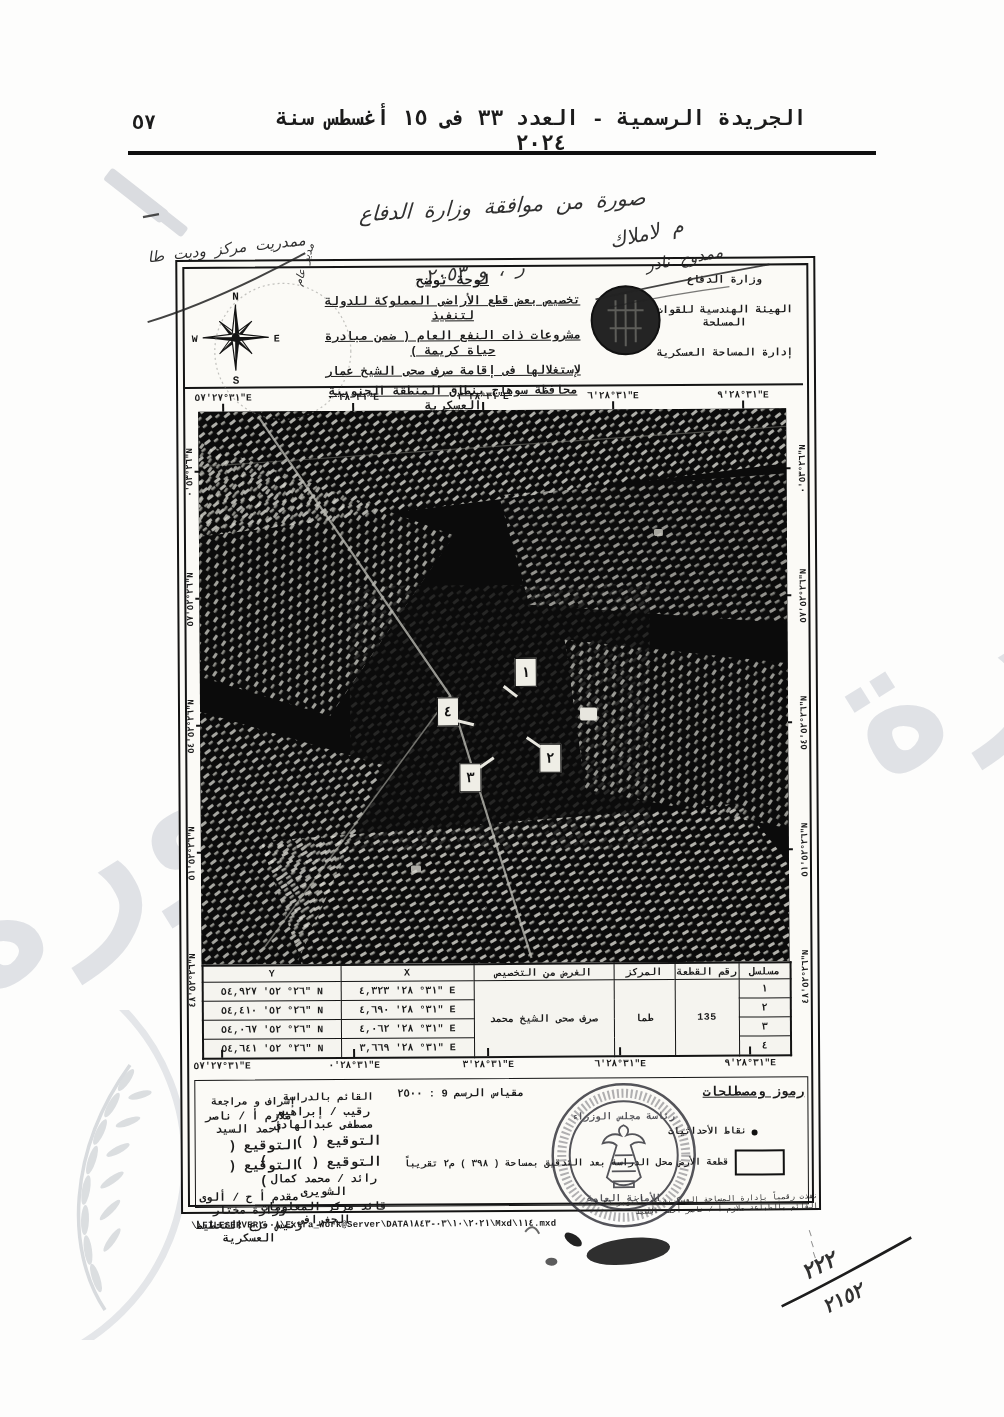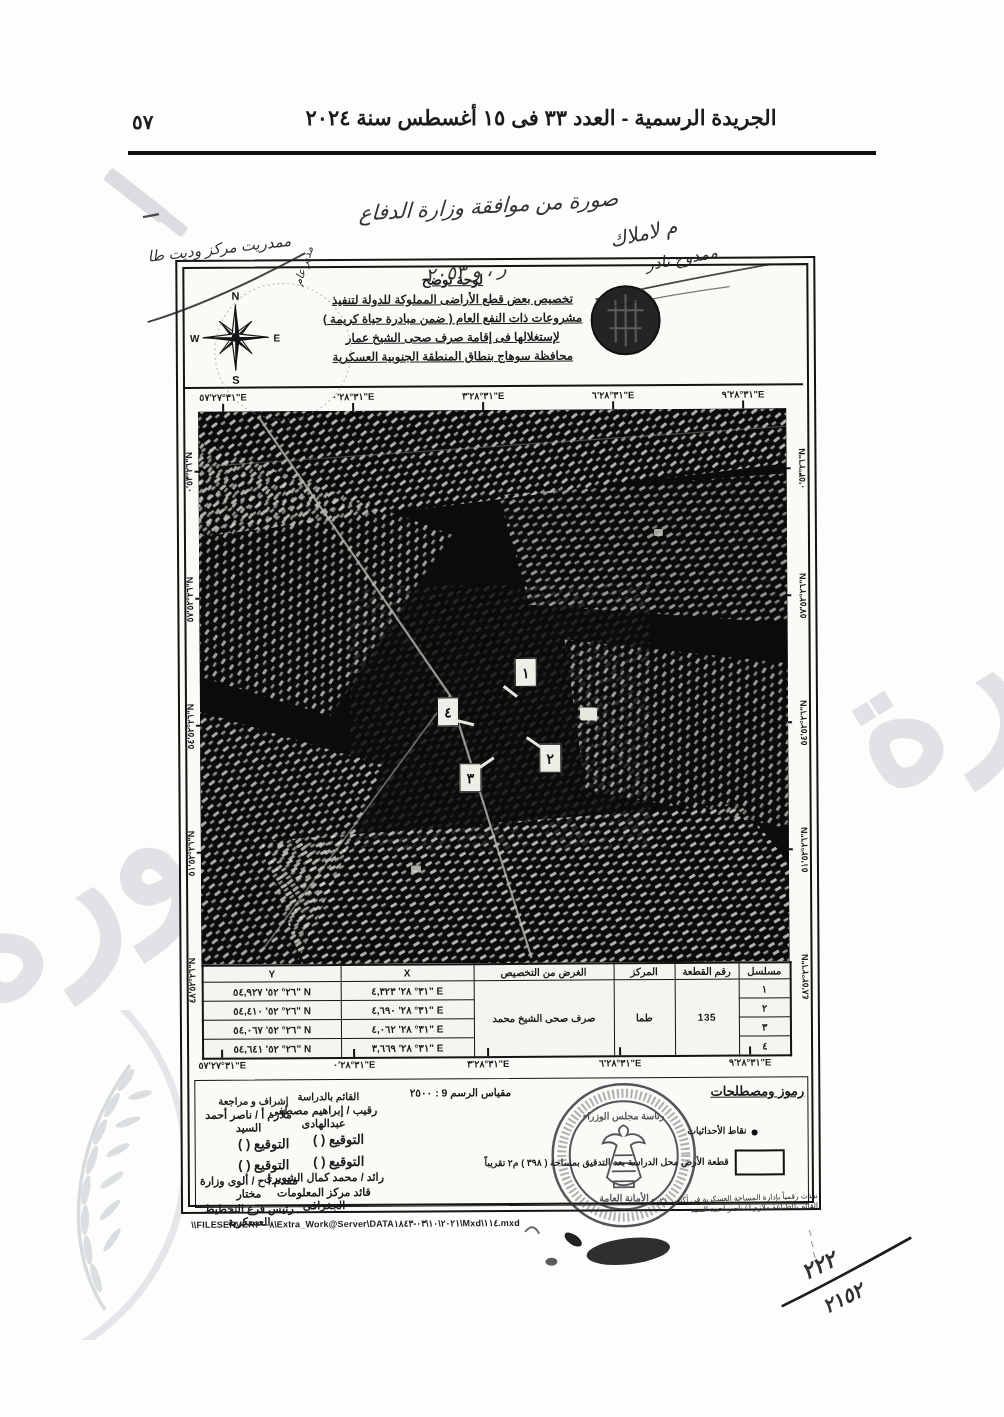--- a/index.html
+++ b/index.html
@@ -1,17 +1,17 @@
 <!DOCTYPE html>
 <html lang="ar"><head>
 <meta charset="utf-8">
 <style>
   html,body{margin:0;padding:0;background:#fff;}
   .page{position:relative;width:1004px;height:1417px;background:#fdfdfc;overflow:hidden;
-        font-family:Liberation Sans, sans-serif;color:#1b1b1b;}
+        font-family:Liberation Mono, monospace;color:#1b1b1b;}
   
   .gz-num{position:absolute;left:132px;top:110px;font-size:20px;font-weight:bold;}
   .gz-title{position:absolute;left:220px;top:106px;width:570px;text-align:center;
             font-size:21px;font-weight:bold;direction:rtl;margin-left:36px;}
   .gz-rule{position:absolute;left:128px;top:151px;width:748px;height:4px;background:#101010;}
   
   .wm-bar{position:absolute;background:#dadce0;border-radius:3px;}
   .wm-cal{position:absolute;color:#e0e2e6;font-weight:bold;font-size:170px;line-height:1;
           transform:rotate(-32deg);white-space:nowrap;}
   
@@ -114,20 +114,25 @@
     <div class="title-strip"></div>
 
     <div class="t-col">
       <div class="th">لوحة توضح</div>
       <div class="tl">تخصيص بعض قطع الأراضى المملوكة للدولة لتنفيذ</div>
       <div class="tl">مشروعات ذات النفع العام ( ضمن مبادرة حياة كريمة )</div>
       <div class="tl">لإستغلالها فى إقامة صرف صحى الشيخ عمار</div>
       <div class="tl">محافظة سوهاج بنطاق المنطقة الجنوبية العسكرية</div>
     </div>
 
+    <div class="agency">
+      <div>وزارة الدفاع</div>
+      <div>الهيئة الهندسية للقوات المسلحة</div>
+      <div>إدارة المساحة العسكرية</div>
+    </div>
 
     <svg class="abs" style="left:592px;top:285px;" width="72" height="72" viewBox="0 0 72 72">
       <circle cx="36" cy="36" r="34" fill="#242424"></circle>
       <circle cx="36" cy="36" r="34" fill="none" stroke="#111" stroke-width="2"></circle>
       <g stroke="#8d8d85" stroke-width="2" opacity="0.55">
         <line x1="36" y1="10" x2="36" y2="62"></line>
           <line x1="26" y1="16" x2="26" y2="58"></line>
         <line x1="46" y1="16" x2="46" y2="58"></line>
           <line x1="18" y1="26" x2="54" y2="26"></line>
         <line x1="20" y1="44" x2="52" y2="44"></line>

